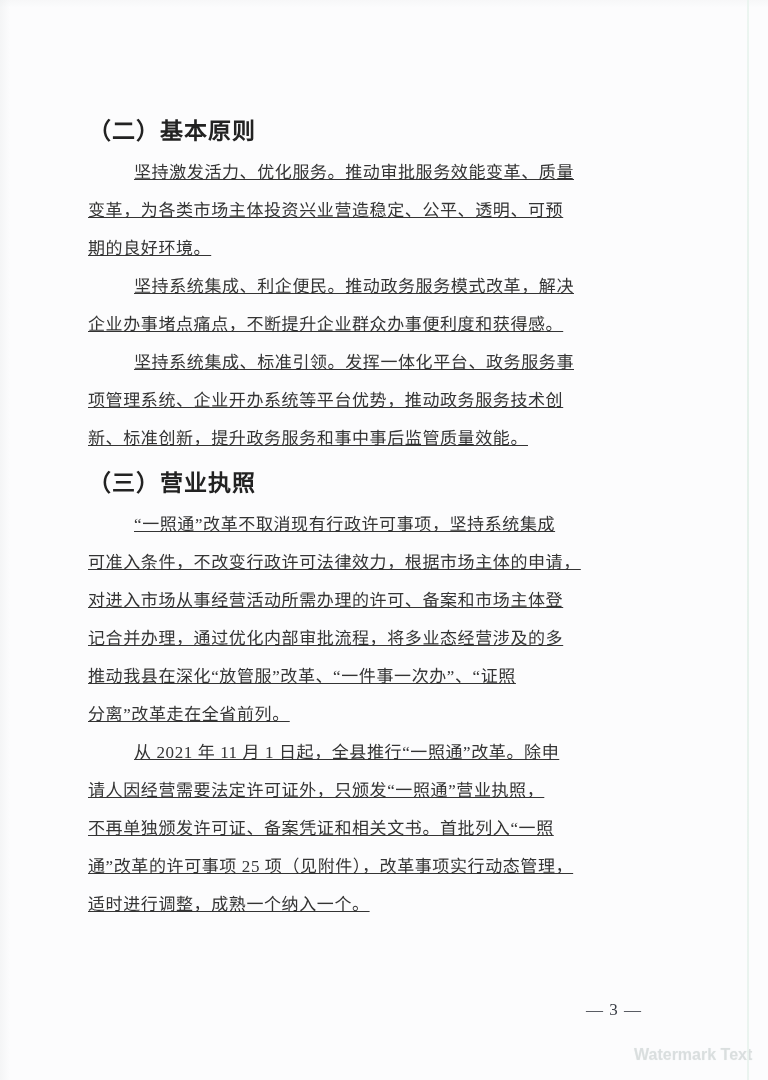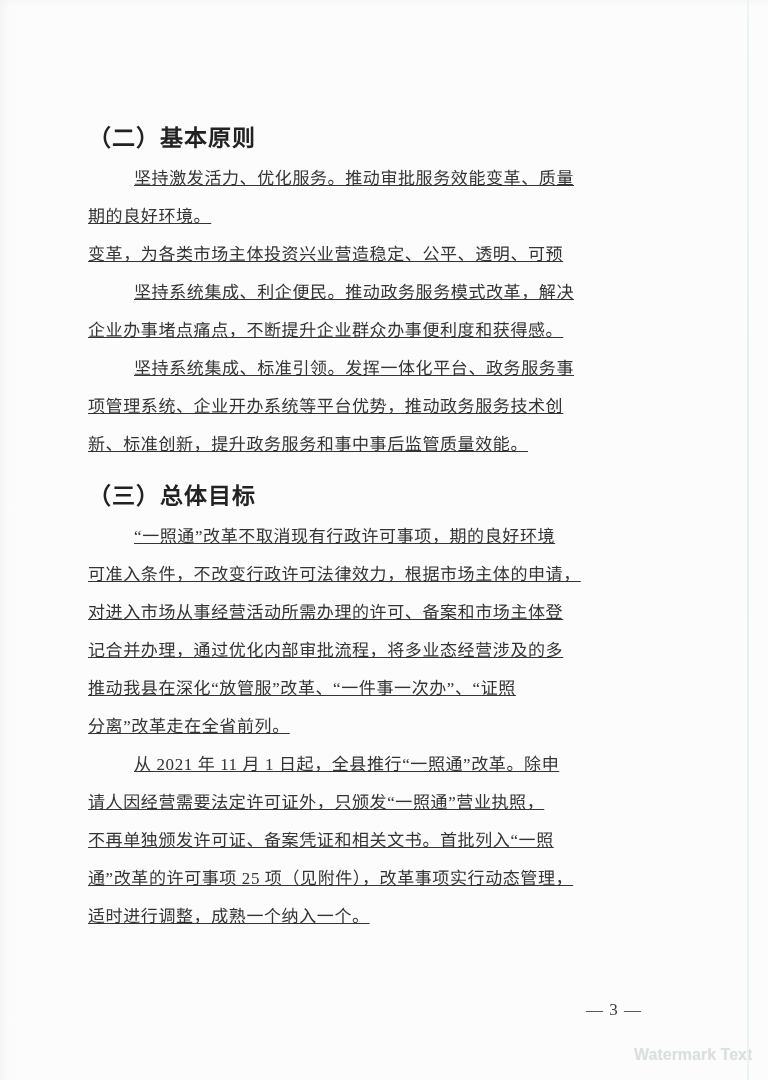--- a/index.html
+++ b/index.html
@@ -40,21 +40,22 @@
     letter-spacing: 0.6px;
     color: #343434;
     text-decoration: underline;
   }
   .blk.heading {
     font-size: 23px;
     line-height: 42px;
     font-weight: 700;
     letter-spacing: 1px;
     color: #222222;
-    margin-top: 12px;
+    margin-top: 6px;
+    font-family: Liberation Mono, monospace;
   }
   .blk.indent {
     padding-left: 46px;
   }
   .page-number {
     position: absolute;
     left: 586px;
     top: 1000px;
     width: 90px;
     font-size: 17px;
@@ -84,29 +85,29 @@
   }
 </style>
 </head>
 <body>
 
 <div class="paper-vignette"></div>
 
 <main class="doc">
     <div class="blk heading">（二）基本原则</div>
     <div class="blk line indent">坚持激发活力、优化服务。推动审批服务效能变革、质量</div>
+    <div class="blk line">变革，为各类市场主体投资兴业营造稳定、公平、透明、可预</div>
     <div class="blk line">期的良好环境。</div>
-    <div class="blk line">变革，为各类市场主体投资兴业营造稳定、公平、透明、可预</div>
     <div class="blk line indent">坚持系统集成、利企便民。推动政务服务模式改革，解决</div>
     <div class="blk line">企业办事堵点痛点，不断提升企业群众办事便利度和获得感。</div>
     <div class="blk line indent">坚持系统集成、标准引领。发挥一体化平台、政务服务事</div>
     <div class="blk line">项管理系统、企业开办系统等平台优势，推动政务服务技术创</div>
     <div class="blk line">新、标准创新，提升政务服务和事中事后监管质量效能。</div>
-    <div class="blk heading">（三）总体目标</div>
-    <div class="blk line indent">“一照通”改革不取消现有行政许可事项，期的良好环境</div>
+    <div class="blk heading">（三）营业执照</div>
+    <div class="blk line indent">“一照通”改革不取消现有行政许可事项，坚持系统集成</div>
     <div class="blk line">可准入条件，不改变行政许可法律效力，根据市场主体的申请，</div>
     <div class="blk line">对进入市场从事经营活动所需办理的许可、备案和市场主体登</div>
     <div class="blk line">记合并办理，通过优化内部审批流程，将多业态经营涉及的多</div>
     <div class="blk line">推动我县在深化“放管服”改革、“一件事一次办”、“证照</div>
     <div class="blk line">分离”改革走在全省前列。</div>
     <div class="blk line indent">从 2021 年 11 月 1 日起，全县推行“一照通”改革。除申</div>
     <div class="blk line">请人因经营需要法定许可证外，只颁发“一照通”营业执照，</div>
     <div class="blk line">不再单独颁发许可证、备案凭证和相关文书。首批列入“一照</div>
     <div class="blk line">通”改革的许可事项 25 项（见附件），改革事项实行动态管理，</div>
     <div class="blk line">适时进行调整，成熟一个纳入一个。</div>

